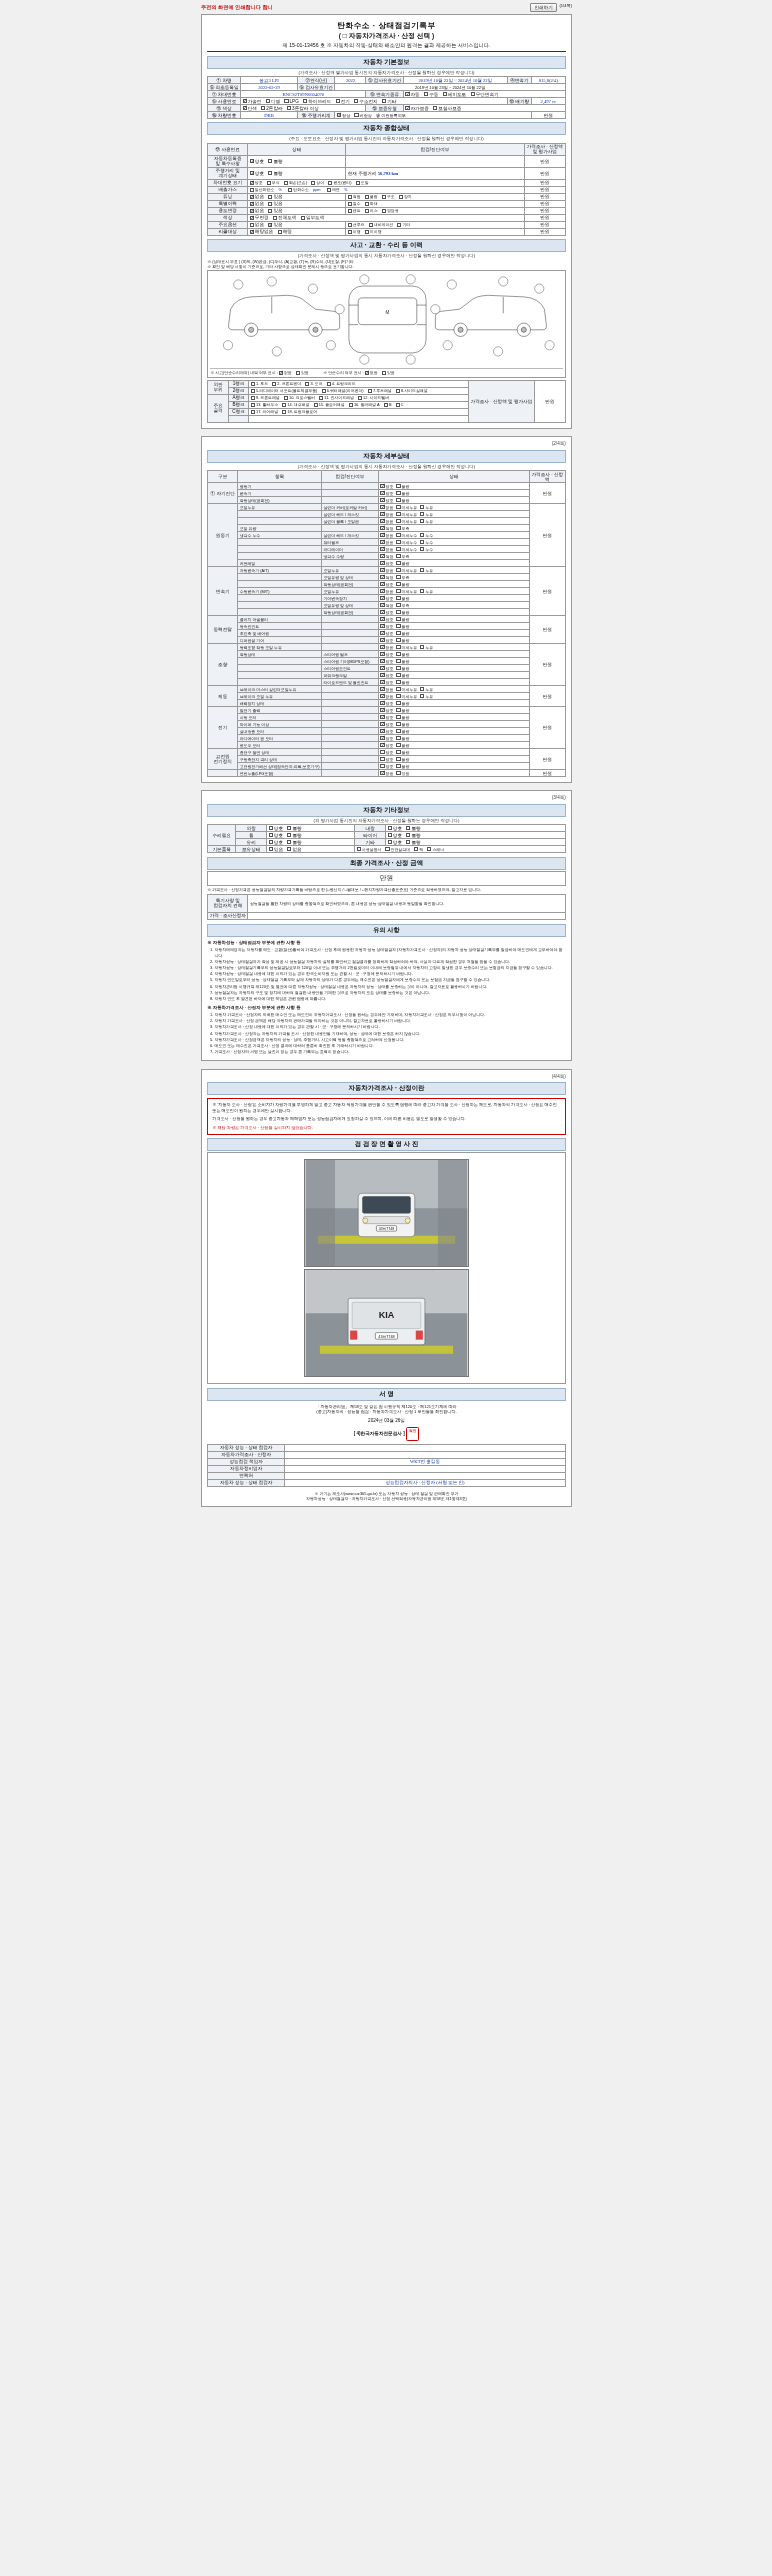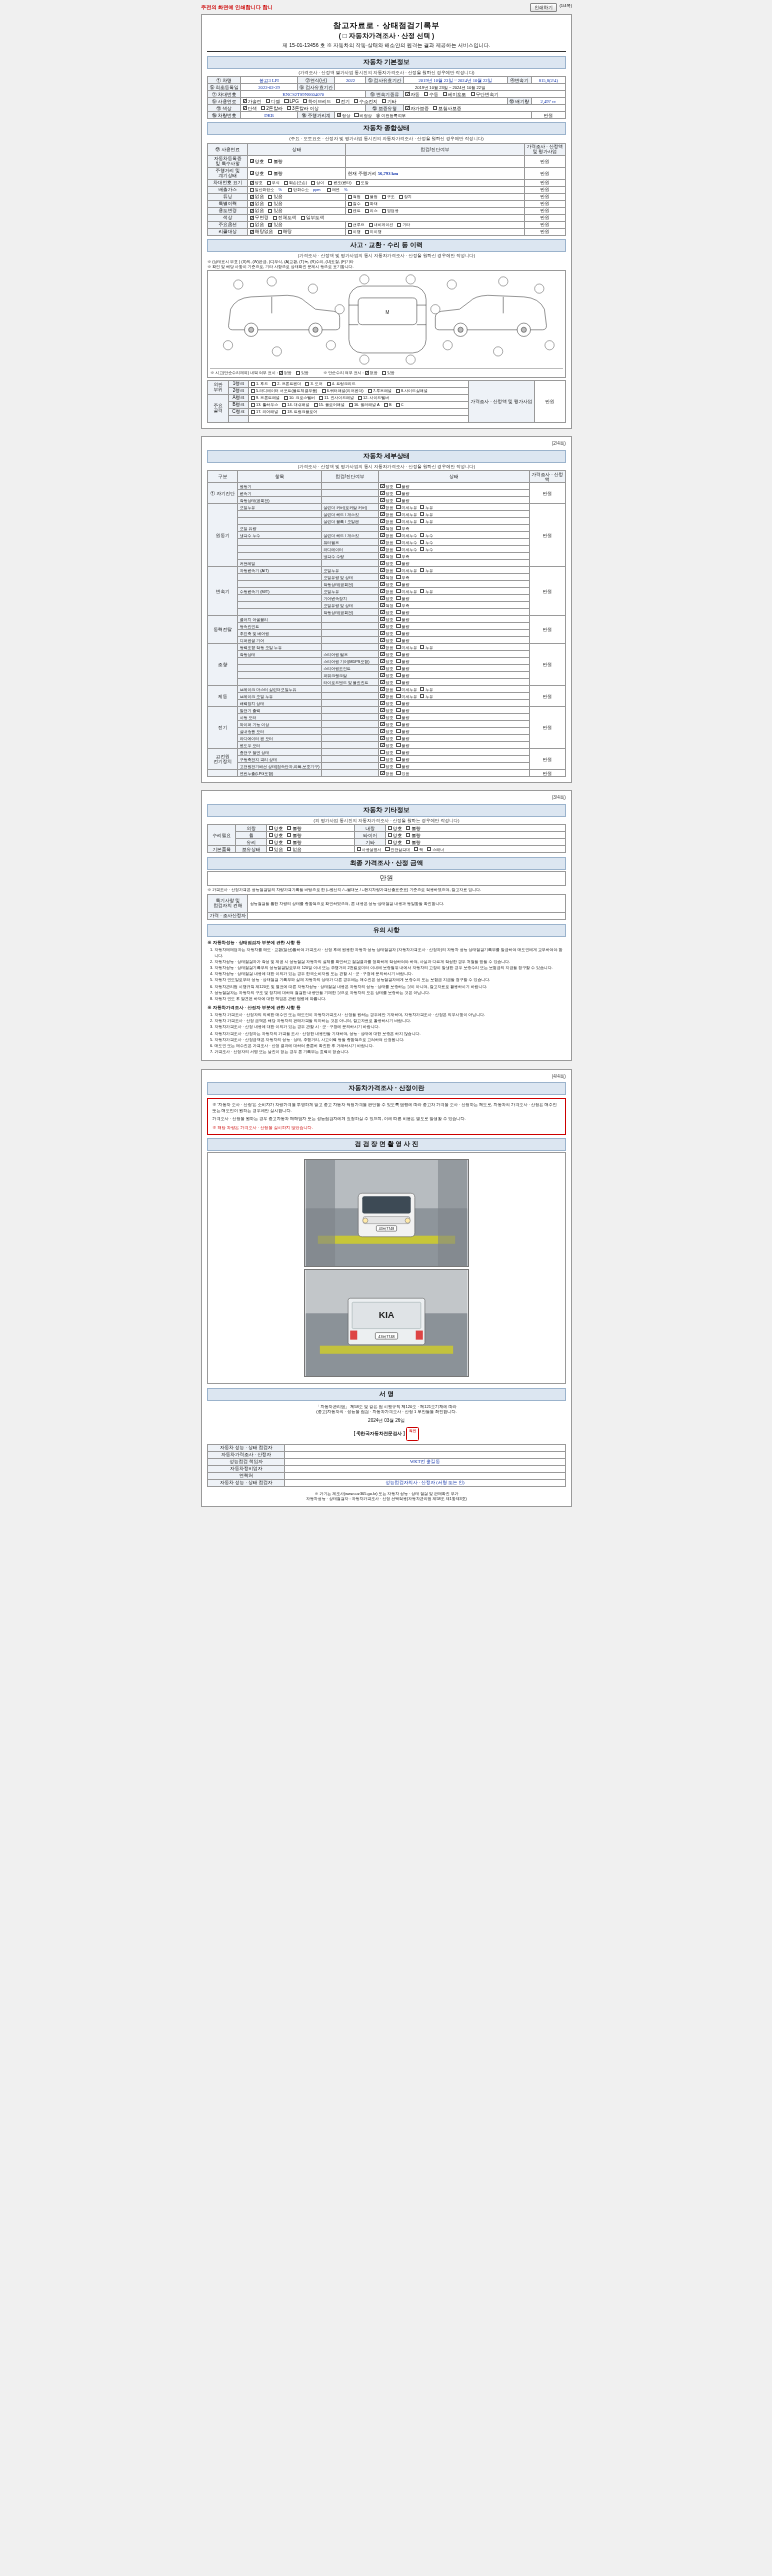--- a/index.html
+++ b/index.html
@@ -83,21 +83,21 @@
 
   <div class="topbar">
     <div class="t-left">주전의 화면에 인쇄합니다 합니</div>
     <div class="t-right">
       <button class="btn-sm">인쇄하기</button>
       <span class="small">(1/4쪽)</span>
     </div>
   </div>
 
   <div class="sheet">
-    <div class="doc-title">참고자료로 · 상태점검기록부</div>
+    <div class="doc-title">탄화수소 · 상태점검기록부</div>
     <div class="doc-title2">( □ 자동차가격조사 · 산정 선택 )</div>
     <div class="doc-sub">제 15-01-13456 호   ※ 자동차의 작동·상태와 해소안의 원격는 결과 제공하는 서비스입니다.</div>
     <hr class="rule">
 
     <div class="sect-title">자동차 기본정보</div>
     <div class="sect-note">(가격조사 · 산정액 별가사업 동시진의 자동차가격조사 · 산정을 원하신 경우에만 작성니다)</div>
 
     <table class="grid">
       <tbody>
           <tr>

